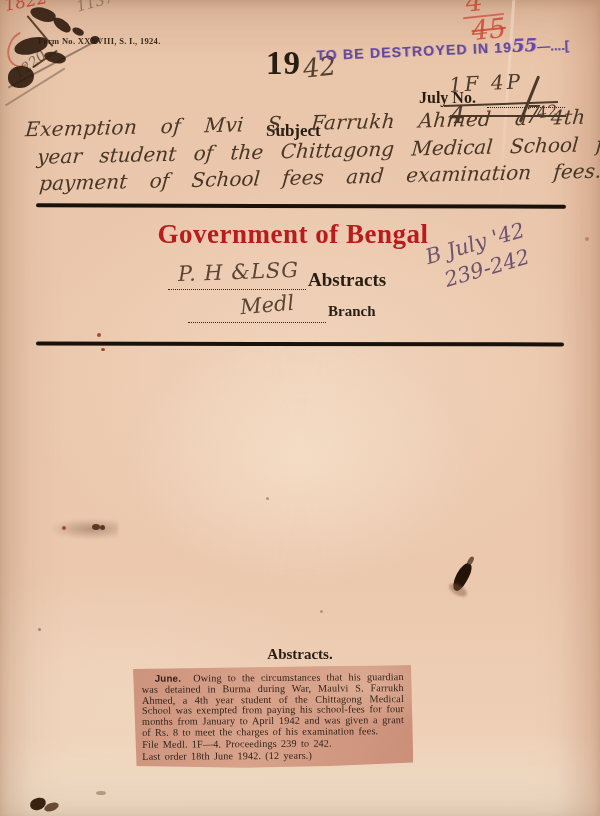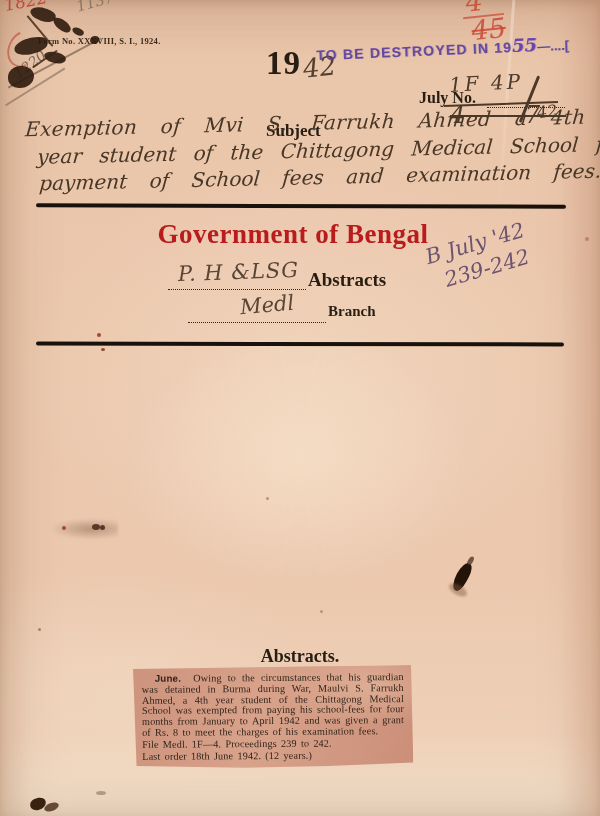--- a/index.html
+++ b/index.html
@@ -186,19 +186,19 @@
 <div class="abs bottom-stain1"></div>
 <div class="abs bottom-stain2"></div>
 <div class="abs bottom-stain3"></div>
 <div class="speck" style="left:97px;top:333px;width:4px;height:4px;background:#a34c2c;"></div>
 <div class="speck" style="left:101px;top:348px;width:4px;height:3px;background:#8e4b28;"></div>
 <div class="speck" style="left:266px;top:497px;width:3px;height:3px;background:rgba(140,90,60,.55);"></div>
 <div class="speck" style="left:585px;top:237px;width:4px;height:4px;background:rgba(176,96,72,.6);"></div>
 <div class="speck" style="left:320px;top:610px;width:3px;height:3px;background:rgba(120,80,55,.45);"></div>
 <div class="speck" style="left:38px;top:628px;width:3px;height:3px;background:rgba(90,60,40,.5);"></div>
 
-<div class="abs printed" style="left:0;width:600px;top:646px;text-align:center;font-size:18px;font-weight:bold;">Abstracts.</div>
+<div class="abs printed" style="left:0;width:600px;top:646px;text-align:center;font-size:15px;font-weight:bold;">Abstracts.</div>
 
 <div class="abs clipping">
   <p><span class="lead">June.</span>&nbsp; <span>Owing to the circumstances that his guardian was detained in Burma during War, Maulvi S. Farrukh Ahmed, a 4th year student of the Chittagong Medical School was exempted from paying his school-fees for four months from January to April 1942 and was given a grant of Rs. 8 to meet the charges of his examination fees.</span></p>
   <div class="tail-line">File Medl. 1F—4.   Proceedings 239 to 242.</div>
   <div class="tail-line">Last order 18th June 1942.   (12 years.)</div>
 </div>
 
 </body></html>

